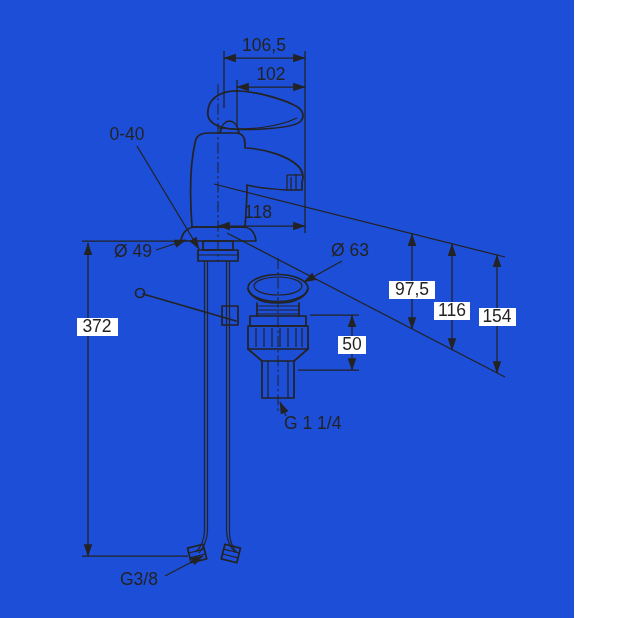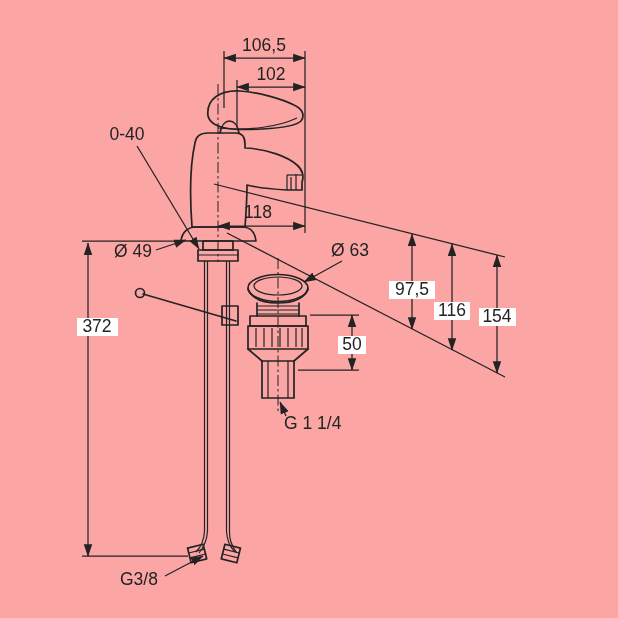--- a/index.html
+++ b/index.html
@@ -1,16 +1,16 @@
 <!DOCTYPE html>
 <html><head>
 <meta charset="utf-8">
 <style>
   html,body{margin:0;padding:0;background:#ffffff;}
-  .canvas{width:618px;height:618px;background:#fca5a5;position:relative;overflow:hidden;
+  .canvas{width:574px;height:618px;background:#1d4ed8;position:relative;overflow:hidden;
           font-family:"Liberation Sans",sans-serif;}
   svg{display:block;}
   svg text{font-family:"Liberation Sans",sans-serif;font-size:17.5px;fill:#232323;}
   .part{stroke:#232323;stroke-width:1.7;fill:none;stroke-linecap:round;stroke-linejoin:round;}
   .thin{stroke:#232323;stroke-width:1.2;fill:none;}
   .dim{stroke:#232323;stroke-width:1.25;fill:none;}
   .cl{stroke:#232323;stroke-width:1;fill:none;stroke-dasharray:11 3 2.5 3;}
   .halo{fill:#ffffff;stroke:none;}
 </style>
 </head>

